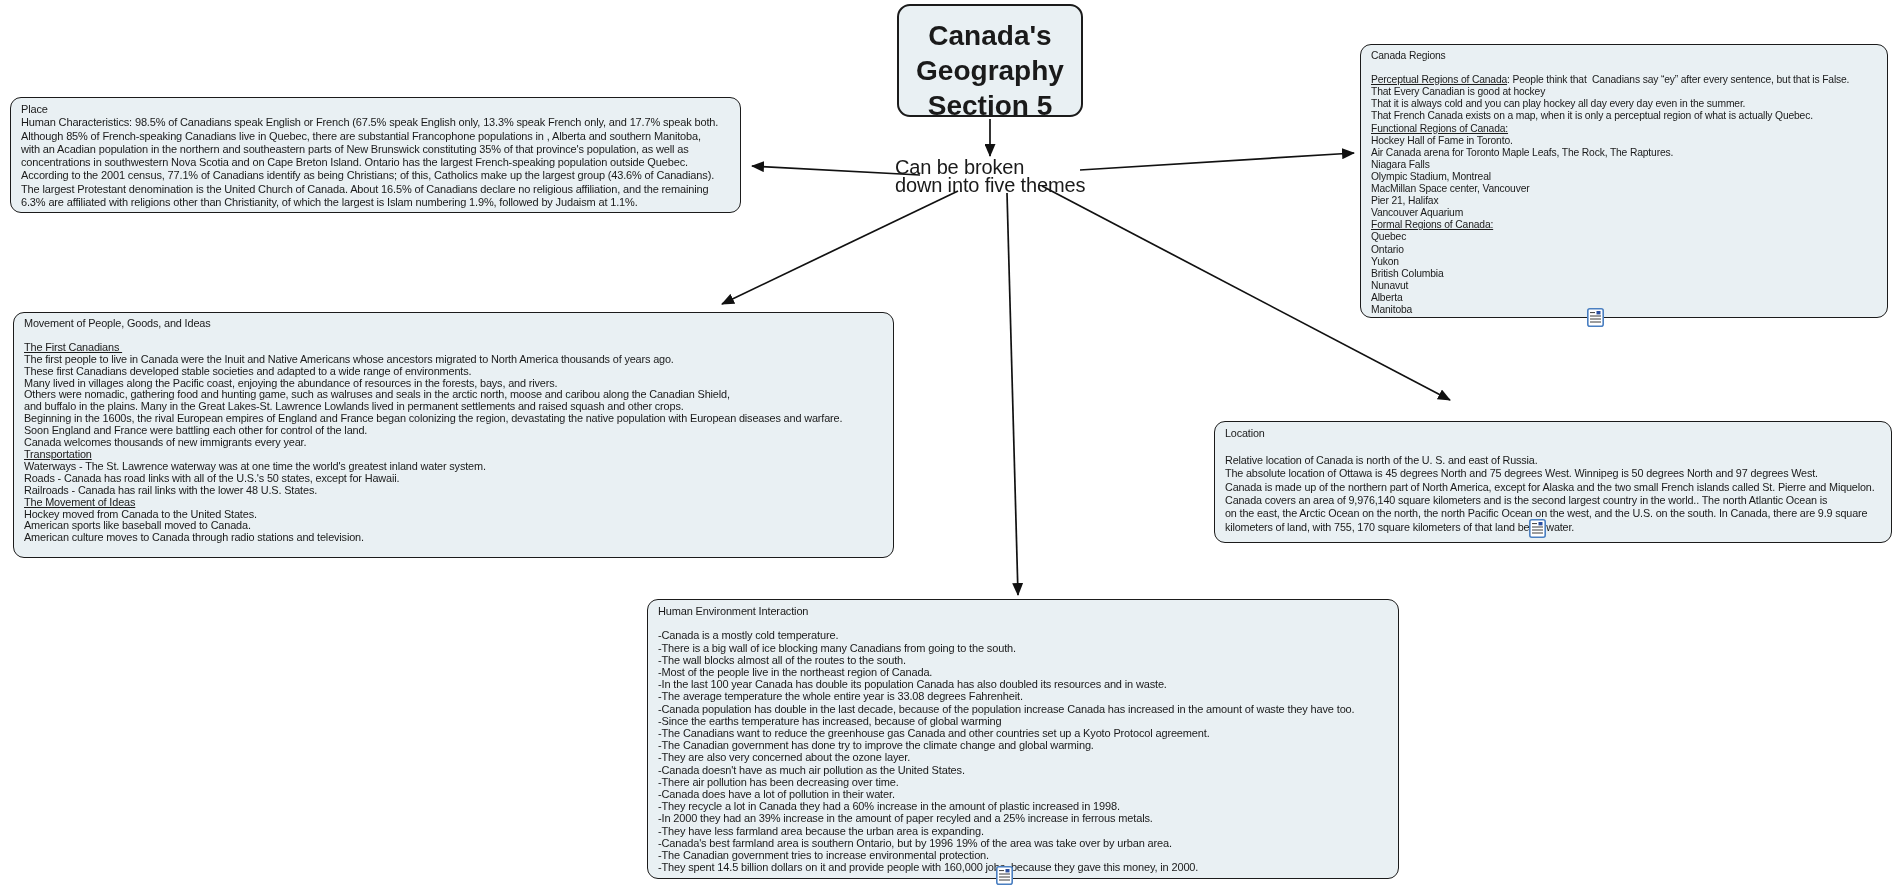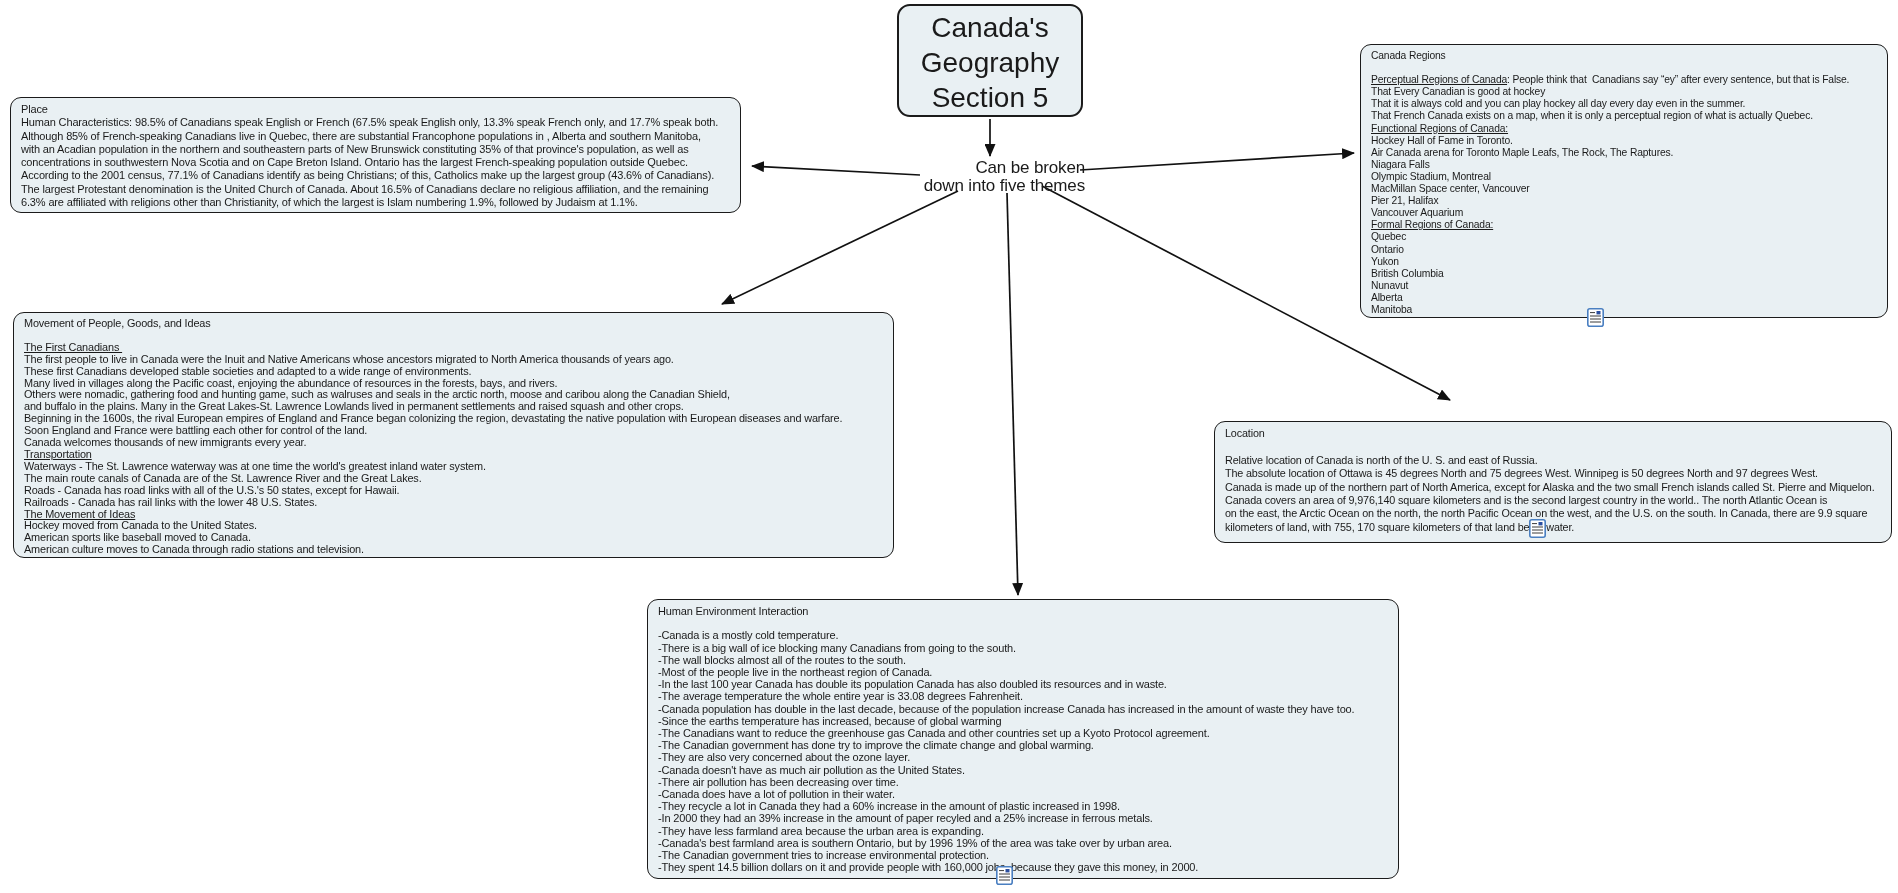--- a/index.html
+++ b/index.html
@@ -9,25 +9,25 @@
   }
   .arrows{position:absolute;left:0;top:0;z-index:1;}
   .node{
     position:absolute;z-index:2;background:#e9f0f3;border:1.6px solid #1b1b1b;
     border-radius:11px;box-sizing:border-box;padding:5px 10px;overflow:hidden;
   }
   .tline{white-space:pre;letter-spacing:-0.15px;}
   .u{text-decoration:underline;}
   .root-node{
     border-width:2.6px;border-radius:13px;text-align:center;
-    font-size:28px;line-height:35px;padding-top:4px;letter-spacing:0;
+    font-size:28px;line-height:35px;padding-top:12px;letter-spacing:0;font-weight:bold;
   }
   .root-node .tline{letter-spacing:0;}
   .link-label{
-    position:absolute;z-index:2;text-align:right;font-size:17px;line-height:17.5px;
+    position:absolute;z-index:2;text-align:left;font-size:20px;line-height:17.5px;
     letter-spacing:-0.1px;
   }
   .place-node{font-size:11px;line-height:13.3px;}
   .regions-node{font-size:10.3px;line-height:12.1px;}
   .movement-node{font-size:10.9px;line-height:11.9px;}
   .location-node{font-size:10.8px;line-height:13.4px;}
   .hei-node{font-size:11px;line-height:12.2px;}
   .note-icon{position:absolute;z-index:3;width:17px;height:19px;}
 </style>
 </head>
@@ -124,21 +124,20 @@
         <div class="tline"><span>The first people to live in Canada were the Inuit and Native Americans whose ancestors migrated to North America thousands of years ago.</span></div>
         <div class="tline"><span>These first Canadians developed stable societies and adapted to a wide range of environments.</span></div>
         <div class="tline"><span>Many lived in villages along the Pacific coast, enjoying the abundance of resources in the forests, bays, and rivers.</span></div>
         <div class="tline"><span>Others were nomadic, gathering food and hunting game, such as walruses and seals in the arctic north, moose and caribou along the Canadian Shield,</span></div>
         <div class="tline"><span>and buffalo in the plains. Many in the Great Lakes-St. Lawrence Lowlands lived in permanent settlements and raised squash and other crops.</span></div>
         <div class="tline"><span>Beginning in the 1600s, the rival European empires of England and France began colonizing the region, devastating the native population with European diseases and warfare.</span></div>
         <div class="tline"><span>Soon England and France were battling each other for control of the land.</span></div>
         <div class="tline"><span>Canada welcomes thousands of new immigrants every year.</span></div>
         <div class="tline"><span class="u">Transportation</span></div>
         <div class="tline"><span>Waterways - The St. Lawrence waterway was at one time the world's greatest inland water system.</span></div>
-        <div class="tline"><span>The main route canals of Canada are of the St. Lawrence River and the Great Lakes.</span></div>
         <div class="tline"><span>Roads - Canada has road links with all of the U.S.'s 50 states, except for Hawaii.</span></div>
         <div class="tline"><span>Railroads - Canada has rail links with the lower 48 U.S. States.</span></div>
         <div class="tline"><span class="u">The Movement of Ideas</span></div>
         <div class="tline"><span>Hockey moved from Canada to the United States.</span></div>
         <div class="tline"><span>American sports like baseball moved to Canada.</span></div>
         <div class="tline"><span>American culture moves to Canada through radio stations and television.</span></div>
       </div>
   </div>
 
   <div class="node location-node" style="left:1214px;top:421px;width:678px;height:122px;">

